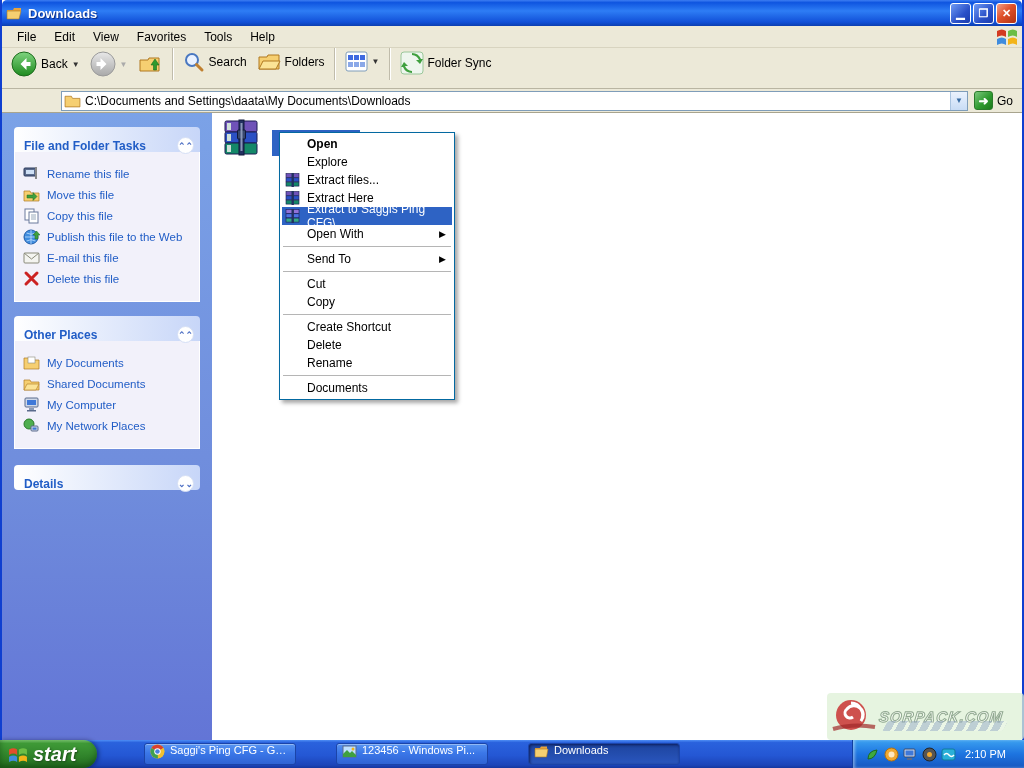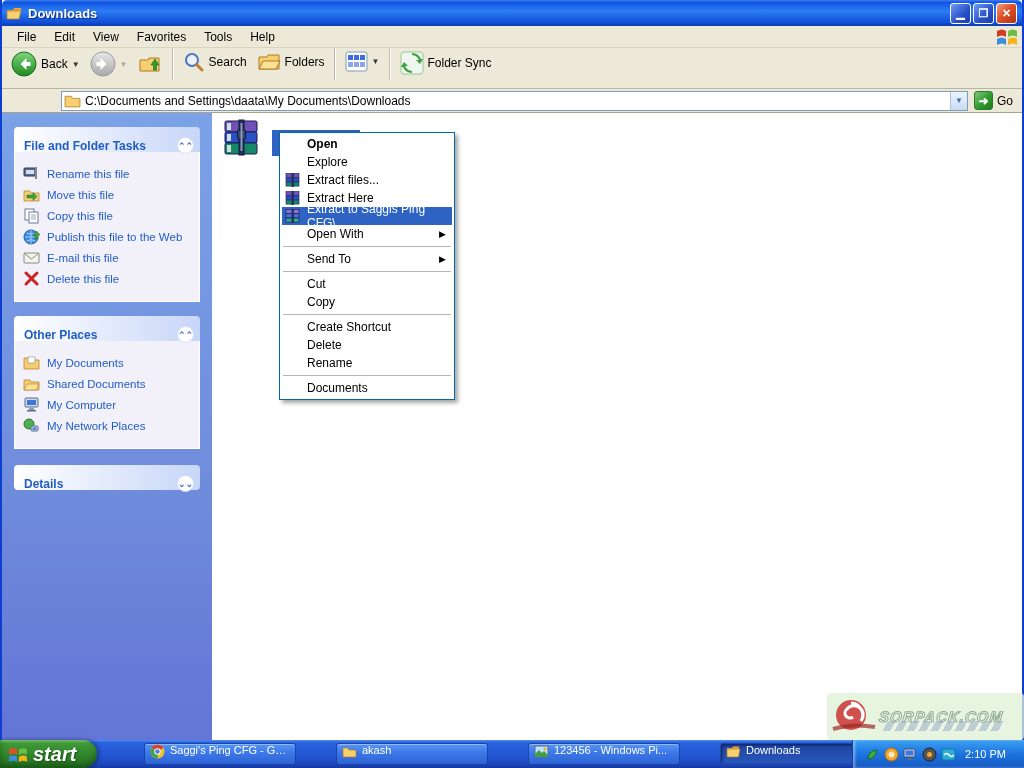--- a/index.html
+++ b/index.html
@@ -456,26 +456,20 @@
             <path d="M7.5 7.5 L1.5 4 A7 7 0 0 1 13.5 4z" fill="#d84030"></path>
             <path d="M7.5 7.5 L13.5 4 A7 7 0 0 1 8 14.4z" fill="#f0c030"></path>
             <path d="M7.5 7.5 L8 14.4 A7 7 0 0 1 1.5 4z" fill="#40a050"></path>
             <circle cx="7.5" cy="7.5" r="3.2" fill="#fff"></circle>
             <circle cx="7.5" cy="7.5" r="2.3" fill="#4a80e0"></circle>
           </svg>
         <span class="tb-label">Saggi's Ping CFG - Go...</span>
       </div>
       <div class="taskbtn">
         <svg class="ticon" viewBox="0 0 15 15">
-            <path d="M1 4h5l1 2h7v7H1z" fill="#f6cf71" stroke="#b07820" stroke-width="0.7"></path>
-          </svg>
-        <span class="tb-label">akash</span>
-      </div>
-      <div class="taskbtn">
-        <svg class="ticon" viewBox="0 0 15 15">
             <rect x="1" y="2" width="13" height="11" fill="#bfe0ff" stroke="#5a6b8c"></rect>
             <path d="M1 10 l4-4 3 3 2-2 4 4 v2 H1z" fill="#3fa03f"></path>
             <circle cx="11" cy="5" r="1.5" fill="#f3b418"></circle>
           </svg>
         <span class="tb-label">123456 - Windows Pi...</span>
       </div>
       <div class="taskbtn active">
         <svg class="ticon" viewBox="0 0 15 15">
             <path d="M1 4h5l1-1.5h6v2.5H1z" fill="#e8a33d"></path>
             <path d="M1 5h13l-1.5 8H1z" fill="#f6cf71" stroke="#b07820" stroke-width="0.6"></path>

